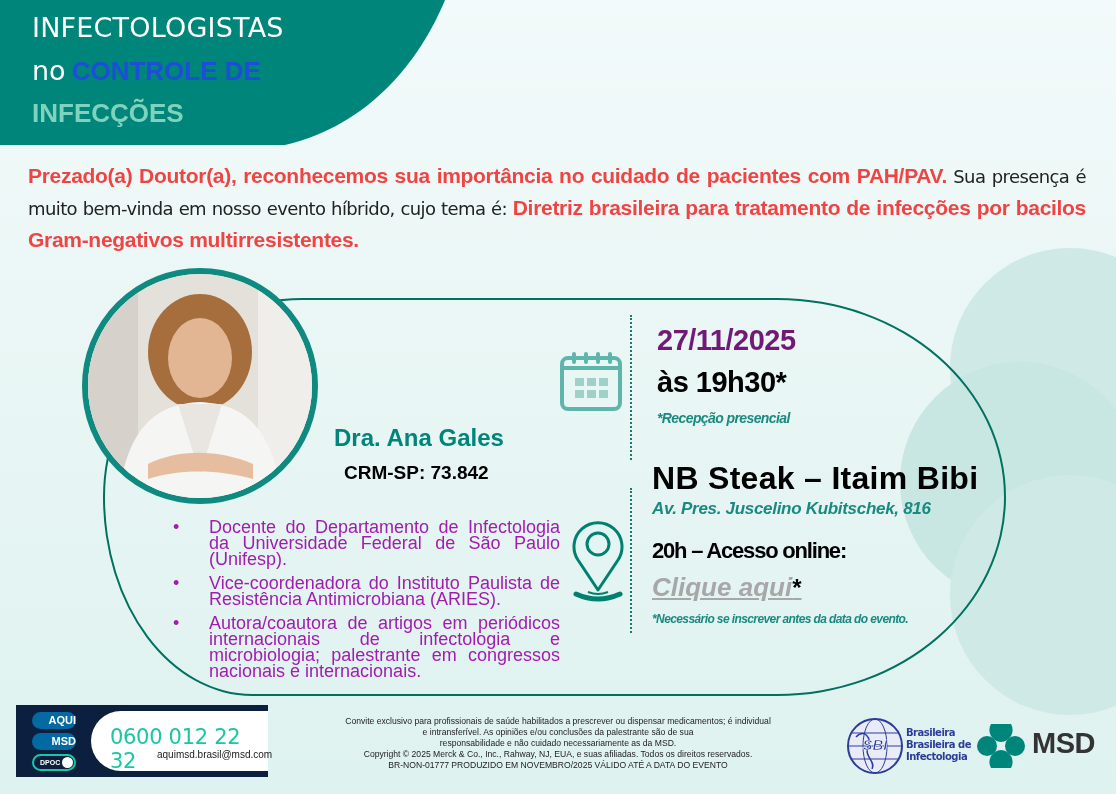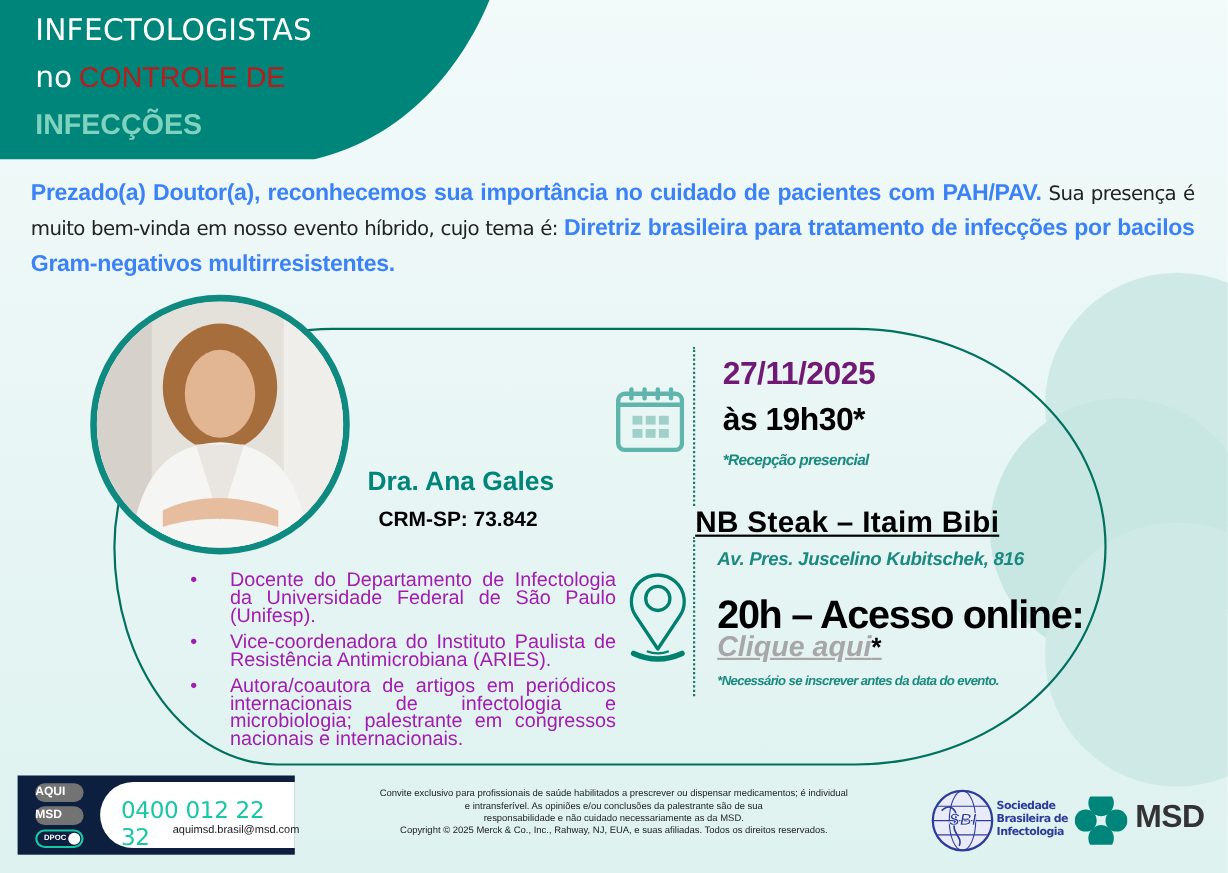--- a/index.html
+++ b/index.html
@@ -10,30 +10,30 @@
     background: linear-gradient(180deg, #f2fafa 0%, #e6f5f3 60%, #def2f0 100%);
     color: #111;
   }
   
   .bg-circle { position: absolute; border-radius: 50%; background: #cfe9e6; }
   .bgc1 { left: 950px; top: 248px; width: 240px; height: 240px; }
   .bgc2 { left: 900px; top: 362px; width: 240px; height: 240px; background: #c8e6e2; }
   .bgc3 { left: 950px; top: 475px; width: 240px; height: 240px; }
   .title-line1 { position: absolute; left: 32px; top: 12px; font-family: "DejaVu Sans", sans-serif; font-size: 27px; color: #fff; letter-spacing: 0.2px; }
   .title-line2 { position: absolute; left: 32px; top: 55px; font-family: "DejaVu Sans", sans-serif; font-size: 27px; color: #fff; }
-  .title-line2 .accent { font-family: "Liberation Sans", sans-serif; font-weight: normal; color: #b91c1c; font-size: 26px; margin-left: 6px; }
+  .title-line2 .accent { font-family: "Liberation Sans", sans-serif; font-weight: bold; color: #1d4ed8; font-size: 26px; margin-left: 6px; }
   .title-line3 { position: absolute; left: 32px; top: 98px; font-family: "Liberation Sans", sans-serif; font-weight: bold; color: #7fd3be; font-size: 26px; }
 
   
   .intro {
     position: absolute; left: 28px; top: 160px; width: 1058px;
     font-family: "Liberation Sans", sans-serif; font-size: 21px; line-height: 31px;
     text-align: justify; color: #222;
   }
-  .intro .g { color: #3b82f6; font-weight: bold; letter-spacing: -0.3px; }
+  .intro .g { color: #ef4444; font-weight: bold; letter-spacing: -0.3px; }
   .intro .n { font-family: "DejaVu Sans", sans-serif; font-size: 18px; letter-spacing: -0.6px; }
 
   
   .pill-outline {
     position: absolute; left: 103px; top: 298px; width: 903px; height: 398px;
     border: 2px solid #00705f; border-radius: 200px 230px 230px 150px / 200px 200px 200px 200px;
   }
 
   
   .photo {
@@ -57,34 +57,34 @@
   .cal-icon { position: absolute; left: 560px; top: 350px; }
   .pin-icon { position: absolute; left: 572px; top: 520px; }
   .vdots { position: absolute; left: 630px; width: 0; border-left: 2px dotted #1a7a70; }
   .vd1 { top: 315px; height: 145px; }
   .vd2 { top: 488px; height: 145px; }
 
   .date { position: absolute; left: 657px; top: 324px; font-size: 29px; font-weight: bold; color: #701a75; letter-spacing: -0.5px; }
   .time { position: absolute; left: 657px; top: 366px; font-size: 29px; font-weight: bold; color: #000; letter-spacing: -0.5px; }
   .reception { position: absolute; left: 657px; top: 410px; font-size: 14px; font-style: italic; font-weight: bold; color: #1a8a80; letter-spacing: -0.6px; }
 
-  .venue { position: absolute; left: 632px; top: 460px; font-size: 27px; font-weight: bold; color: #000; letter-spacing: 0.3px; text-decoration: underline; }
+  .venue { position: absolute; left: 652px; top: 460px; font-size: 32px; font-weight: bold; color: #000; letter-spacing: 0.3px; }
   .address { position: absolute; left: 652px; top: 499px; font-size: 17px; font-style: italic; font-weight: bold; color: #1a8a80; letter-spacing: -0.3px; }
-  .online { position: absolute; left: 652px; top: 538px; font-size: 36px; font-weight: bold; color: #000; letter-spacing: -1.2px; }
+  .online { position: absolute; left: 652px; top: 538px; font-size: 22px; font-weight: bold; color: #000; letter-spacing: -1.2px; }
   .click { position: absolute; left: 652px; top: 572px; font-size: 26px; font-weight: bold; font-style: italic; color: #a7a7a7; text-decoration: underline; }
   .click-star { color: #000; text-decoration: none; font-style: normal; font-size: 24px; }
   .note { position: absolute; left: 652px; top: 607px; width: 280px; font-size: 12px; line-height: 24px; font-style: italic; font-weight: bold; color: #1a8a80; letter-spacing: -0.6px; }
 
   
   .hotline {
     position: absolute; left: 16px; top: 705px; width: 252px; height: 72px;
     background: #0c1f3f;
   }
   .hl-white { position: absolute; left: 75px; top: 6px; width: 177px; height: 60px; background: #fff; border-radius: 30px 0 0 30px; }
-  .pill-tag { position: absolute; left: 16px; width: 44px; height: 17px; border-radius: 9px; background: #737373; color: #fff; font-size: 11px; font-weight: bold; text-align: left; line-height: 17px; }
+  .pill-tag { position: absolute; left: 16px; width: 44px; height: 17px; border-radius: 9px; background: #0369a1; color: #fff; font-size: 11px; font-weight: bold; text-align: right; line-height: 17px; }
   .tag1 { top: 7px; } .tag2 { top: 28px; }
   .tag3 { top: 49px; background: #0c1f3f; border: 2px solid #18c7a4; font-size: 7px; line-height: 13px; text-align: left; padding-left: 6px; }
   .tag3 .knob { position: absolute; right: 1px; top: 1px; width: 11px; height: 11px; border-radius: 50%; background: #fff; }
   .phone { position: absolute; left: 94px; top: 20px; font-size: 21px; color: #18c7a4; font-family: "DejaVu Sans", sans-serif; letter-spacing: -0.3px; }
   .email { position: absolute; left: 141px; top: 44px; font-size: 10px; color: #1a1a1a; }
 
   .disclaimer { position: absolute; left: 292px; top: 716px; width: 532px; font-size: 8.6px; line-height: 11px; color: #222; text-align: center; }
 
   .sbi-logo { position: absolute; left: 846px; top: 717px; }
   .sbi-text { position: absolute; left: 906px; top: 727px; font-size: 10px; line-height: 12px; font-weight: bold; color: #2c3c9a; font-family: "DejaVu Sans", sans-serif; letter-spacing: -0.5px; }
@@ -174,42 +174,43 @@
 <div class="note">*Necessário se inscrever antes da data do evento.</div>
 
 <div class="hotline">
   <div class="pill-tag tag1">AQUI</div>
   <div class="pill-tag tag2">MSD</div>
   <div class="pill-tag tag3">
     <span>DPOC</span>
     <span class="knob"></span>
   </div>
   <div class="hl-white"></div>
-  <div class="phone">0400 012 22 32</div>
+  <div class="phone">0600 012 22 32</div>
   <div class="email">aquimsd.brasil@msd.com</div>
 </div>
 
 <div class="disclaimer">
   <div>Convite exclusivo para profissionais de saúde habilitados a prescrever ou dispensar medicamentos; é individual</div>
   <div>e intransferível. As opiniões e/ou conclusões da palestrante são de sua</div>
   <div>responsabilidade e não cuidado necessariamente as da MSD.</div>
   <div>Copyright © 2025 Merck &amp; Co., Inc., Rahway, NJ, EUA, e suas afiliadas. Todos os direitos reservados.</div>
+  <div>BR-NON-01777 PRODUZIDO EM NOVEMBRO/2025 VÁLIDO ATÉ A DATA DO EVENTO</div>
 </div>
 
 <svg class="sbi-logo" width="58" height="58" viewBox="0 0 58 58">
   <circle cx="29" cy="29" r="27" fill="#e9ecf8" stroke="#2c3c9a" stroke-width="2"></circle>
   <ellipse cx="29" cy="29" rx="12" ry="27" fill="none" stroke="#2c3c9a" stroke-width="1"></ellipse>
   <line x1="2" y1="29" x2="56" y2="29" stroke="#2c3c9a" stroke-width="1"></line>
   <line x1="6" y1="16" x2="52" y2="16" stroke="#2c3c9a" stroke-width="1"></line>
   <line x1="6" y1="42" x2="52" y2="42" stroke="#2c3c9a" stroke-width="1"></line>
   <path d="M10 20 C18 12 26 20 22 30 C18 40 30 44 26 52" fill="none" stroke="#2c3c9a" stroke-width="1.5"></path>
   <text x="29" y="33" text-anchor="middle" font-family="Liberation Sans, sans-serif" font-weight="bold" font-style="italic" font-size="15" fill="#2c3c9a" stroke="#fff" stroke-width="0.6">SBI</text>
 </svg>
 <div class="sbi-text">
-  <div>Sociedade</div>
+  <div>Brasileira</div>
   <div>Brasileira de</div>
   <div>Infectologia</div>
 </div>
 
 <svg class="msd-logo" width="48" height="48" viewBox="0 0 48 48">
   <path d="M14 2 H34 A12 12 0 0 1 24 20 A12 12 0 0 1 14 2 Z" fill="#00857a"></path>
   <path d="M14 46 H34 A12 12 0 0 0 24 28 A12 12 0 0 0 14 46 Z" fill="#00857a"></path>
   <circle cx="10" cy="24" r="10" fill="#00857a"></circle>
   <circle cx="38" cy="24" r="10" fill="#00857a"></circle>
 </svg>

